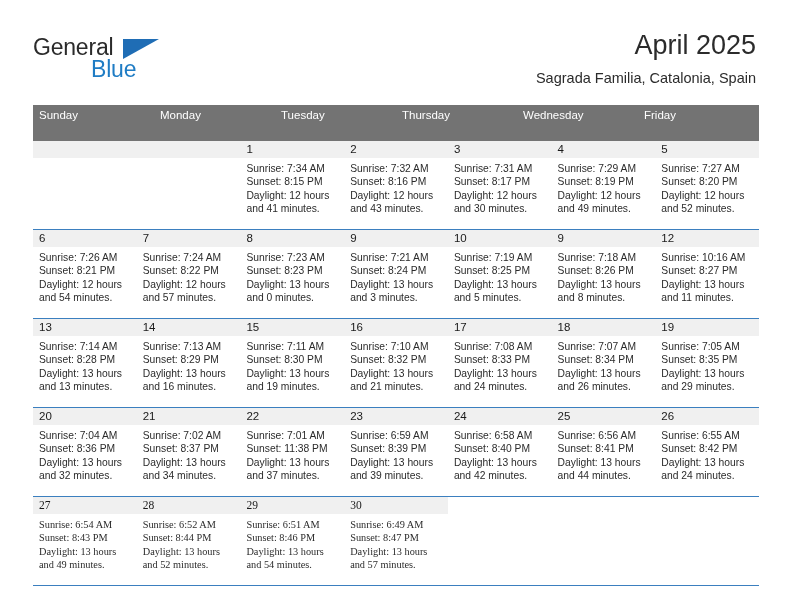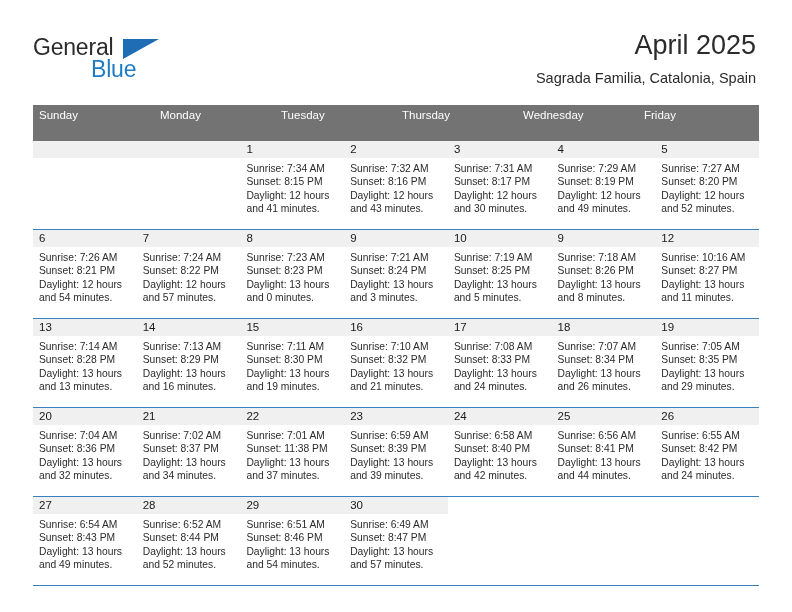--- a/index.html
+++ b/index.html
@@ -110,20 +110,21 @@
 
   .week-row {
     display: flex;
     width: 726px;
     height: 89px;
     border-bottom: 1px solid #3b7fbf;
     box-sizing: border-box;
   }
   .week-row:last-child {
     border-bottom: 1px solid #3b7fbf;
+    font-family: Liberation Serif, serif;
   }
 
   .day-cell {
     flex: 1 1 0;
     box-sizing: border-box;
     position: relative;
     overflow: hidden;
   }
   .day-number {
     display: block;

